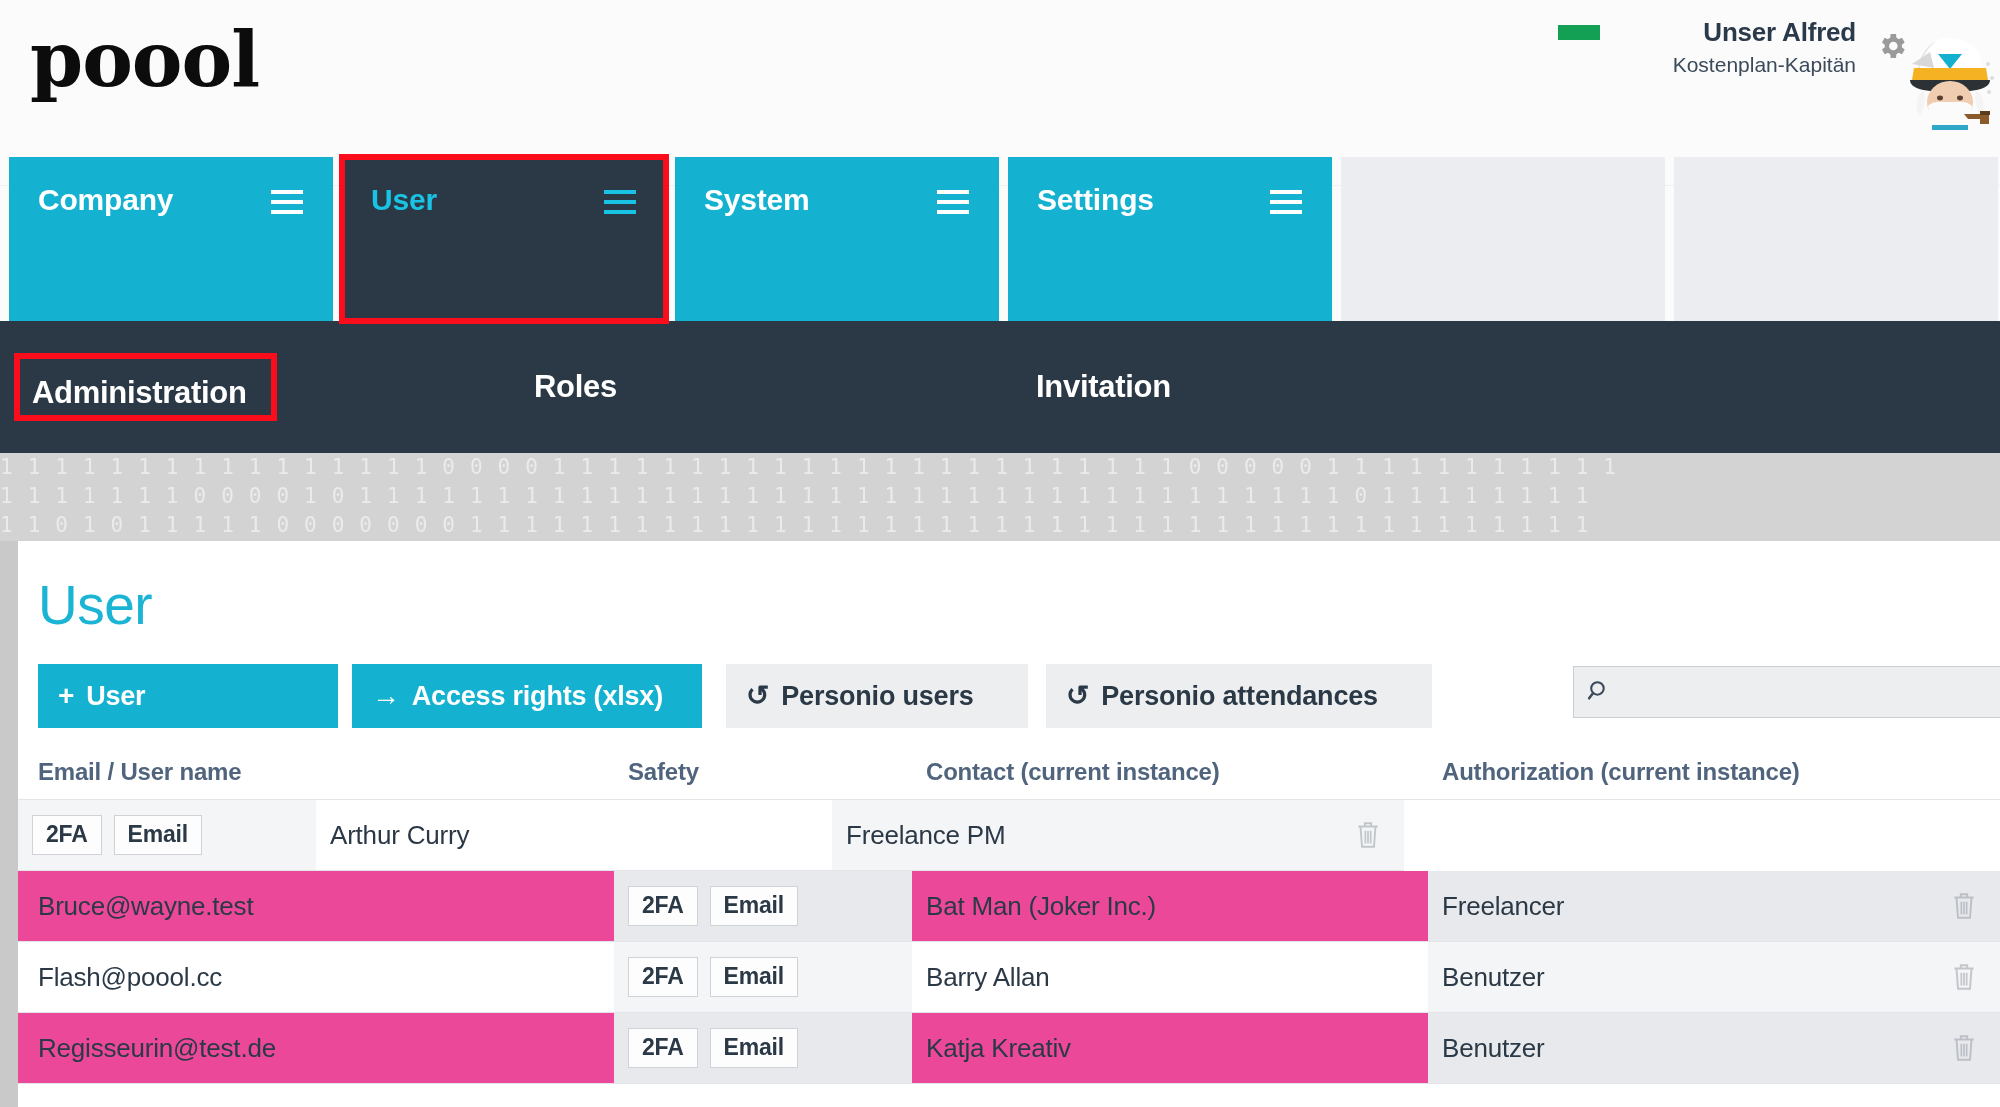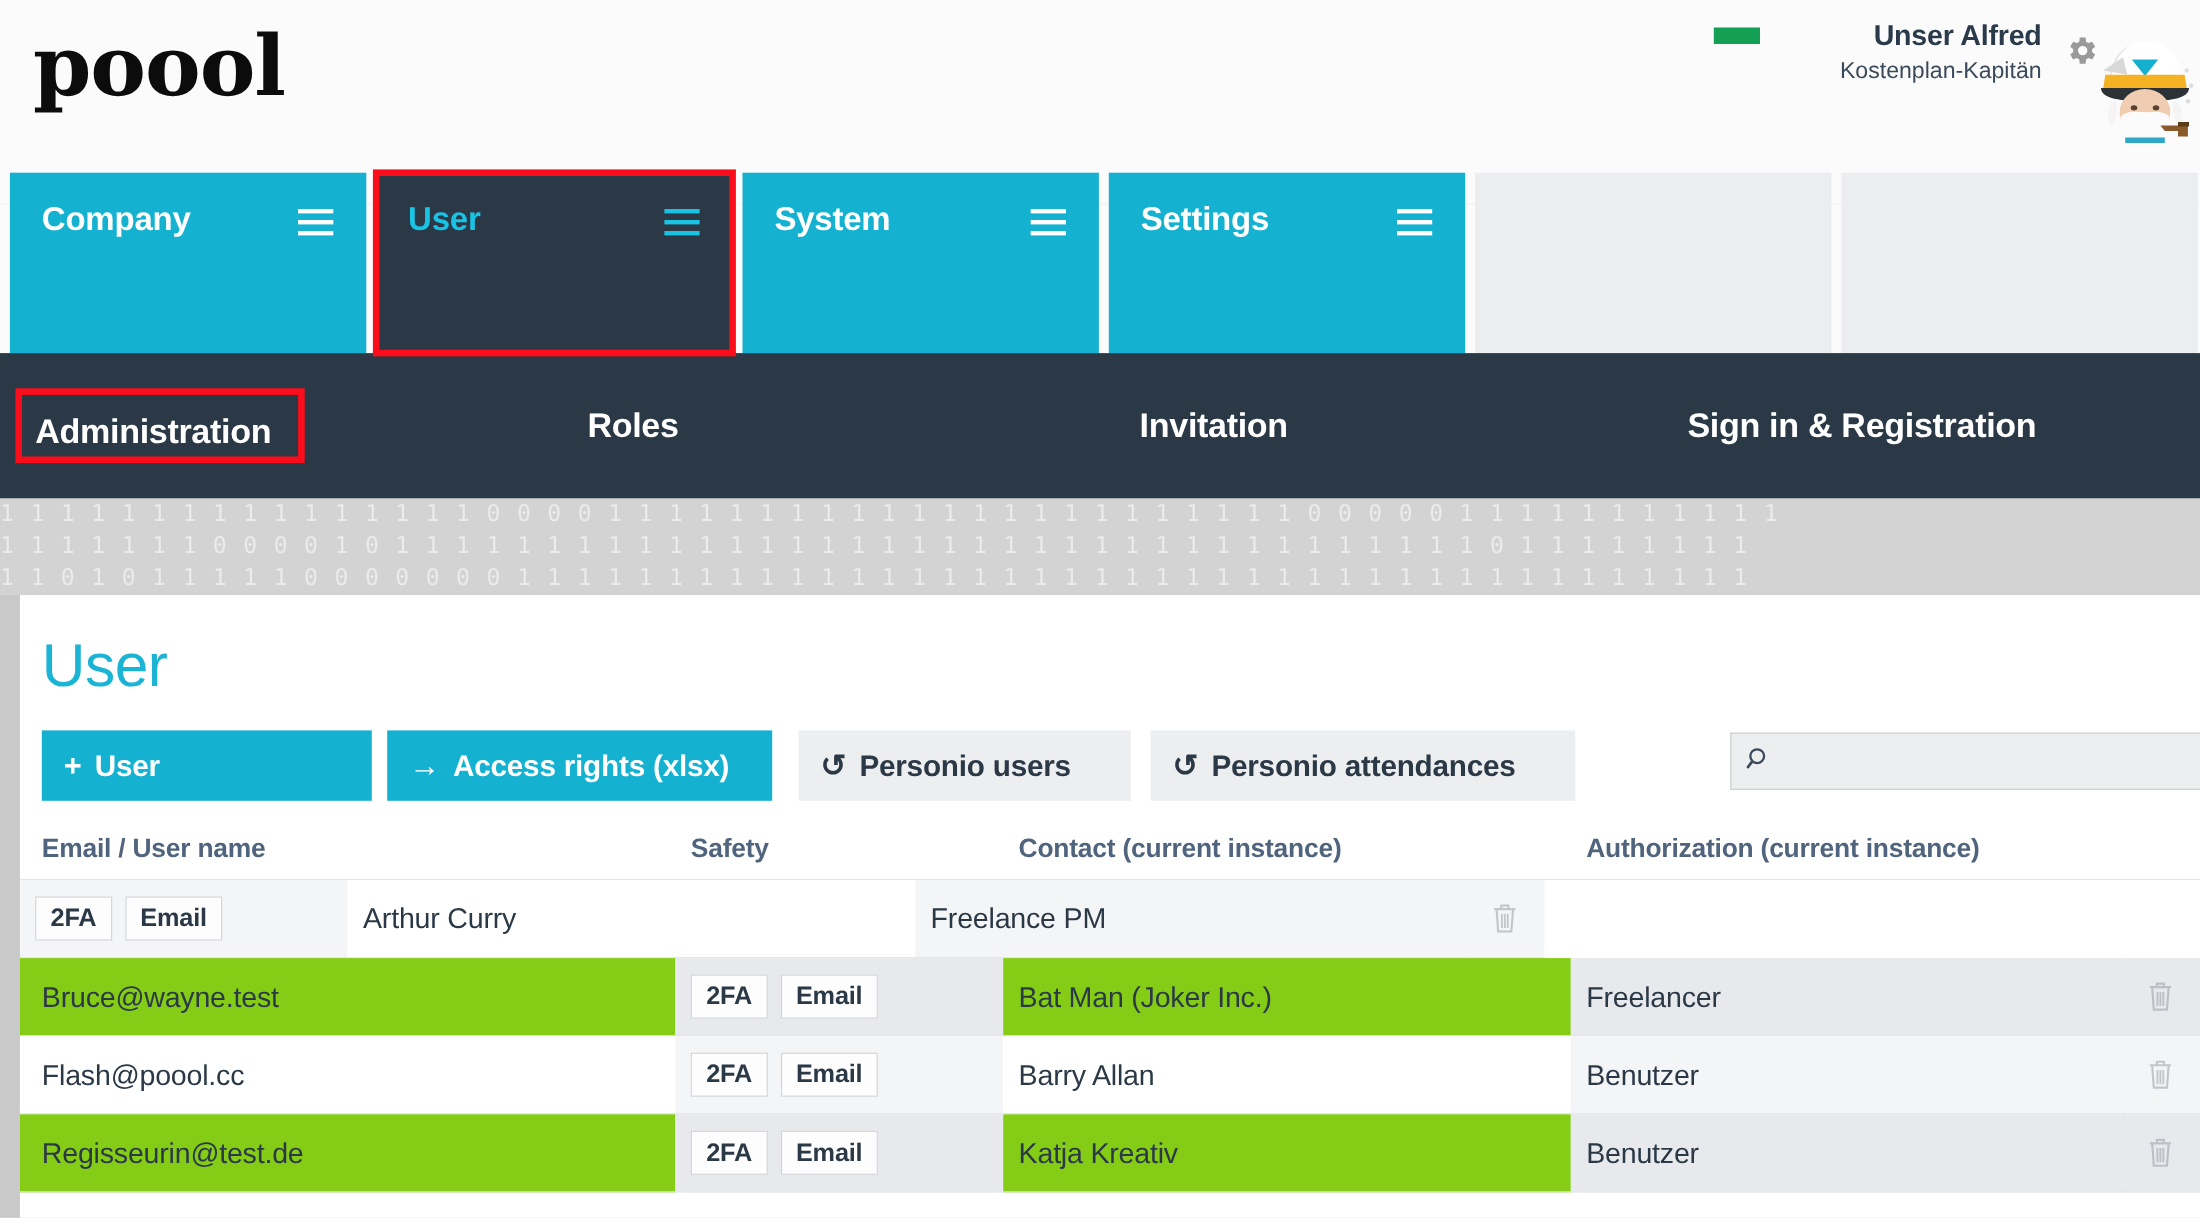--- a/index.html
+++ b/index.html
@@ -248,21 +248,21 @@
     font-weight: bold;
     color: #50647d;
     letter-spacing: -0.2px;
   }
   .trow.head { border-bottom: 1px solid #e3e5e8; }
 
   .trow.body { font-size: 26px; color: #2b3947; letter-spacing: -0.2px; }
   .trow.body.odd  .c-email,  .trow.body.odd  .c-contact { background: #ffffff; }
   .trow.body.odd  .c-safety, .trow.body.odd  .c-auth,
   .trow.body.odd  .c-del  { background: #f4f5f6; }
-  .trow.body.even .c-email,  .trow.body.even .c-contact { background: #84cc16; }
+  .trow.body.even .c-email,  .trow.body.even .c-contact { background: #ec4899; }
   .trow.body.even .c-safety, .trow.body.even .c-auth,
   .trow.body.even .c-del  { background: #e7e9ec; }
   .trow.body > div { border-bottom: 1px solid #e3e5e8; }
 
   .pill {
     background: #fdfdfd;
     border: 1px solid #cfd3d8;
     font-size: 23px;
     font-weight: bold;
     color: #2b3947;
@@ -369,21 +369,20 @@
       </span>
   </div>
   <div class="tab blank"></div>
   <div class="tab blank"></div>
 </div>
 
 <div class="subnav">
   <div class="subnav-item active sn0">Administration</div>
   <div class="subnav-item sn1">Roles</div>
   <div class="subnav-item sn2">Invitation</div>
-  <div class="subnav-item sn3">Sign in &amp; Registration</div>
 </div>
 
 <div class="binband" id="binband"><div class="row">11111111111111110000111111111111111111111110000011111111111</div><div class="row">1111111000010111111111111111111111111111111111111011111111</div><div class="row">1101011111000000011111111111111111111111111111111111111111</div><div class="row">0111111111111111111111100011111111111111111111111111111111</div><div class="row">0110000111111111111111111111111111011111111110000011111111</div><div class="row">0111111111111111110001111111111111111111111111111111111111</div><div class="row">0111110000111111111111111111111111111111111101111111111111</div><div class="row">1111111111111111000011111111111111111111111111111111111111</div><div class="row">1011111111111111111111111111000111111111111111111111111111</div><div class="row">1111111111000011111111111111111111111111111111111111111111</div><div class="row">1111111111111111111111110000111111111111111111111111111111</div><div class="row">1100001111111111111111111111111111111111111110000111111111</div><div class="row">1111111111111111111111111111111111110000111111111111111111</div><div class="row">1111111100001111111111111111111111111111111111111111111111</div><div class="row">1111111111111111111100001111111111111111111111111111111111</div><div class="row">1111000011111111111111111111111111111111111111111111111111</div><div class="row">1111111111111111111111111111000011111111111111111111111111</div><div class="row">1111111111111111000011111111111111111111111111111111111111</div><div class="row">1111111111111111111111111111111111111111000011111111111111</div><div class="row">1111111111111111111111111111111111111111111111111111111111</div><div class="row">1111111111111111111111111111111111111111111111111111111111</div><div class="row">1111111111111111111111111111111111111111111111111111111111</div></div>
 
 <div class="card">
 
   <h1 class="page-title">User</h1>
 
   <div class="btnrow">
 

